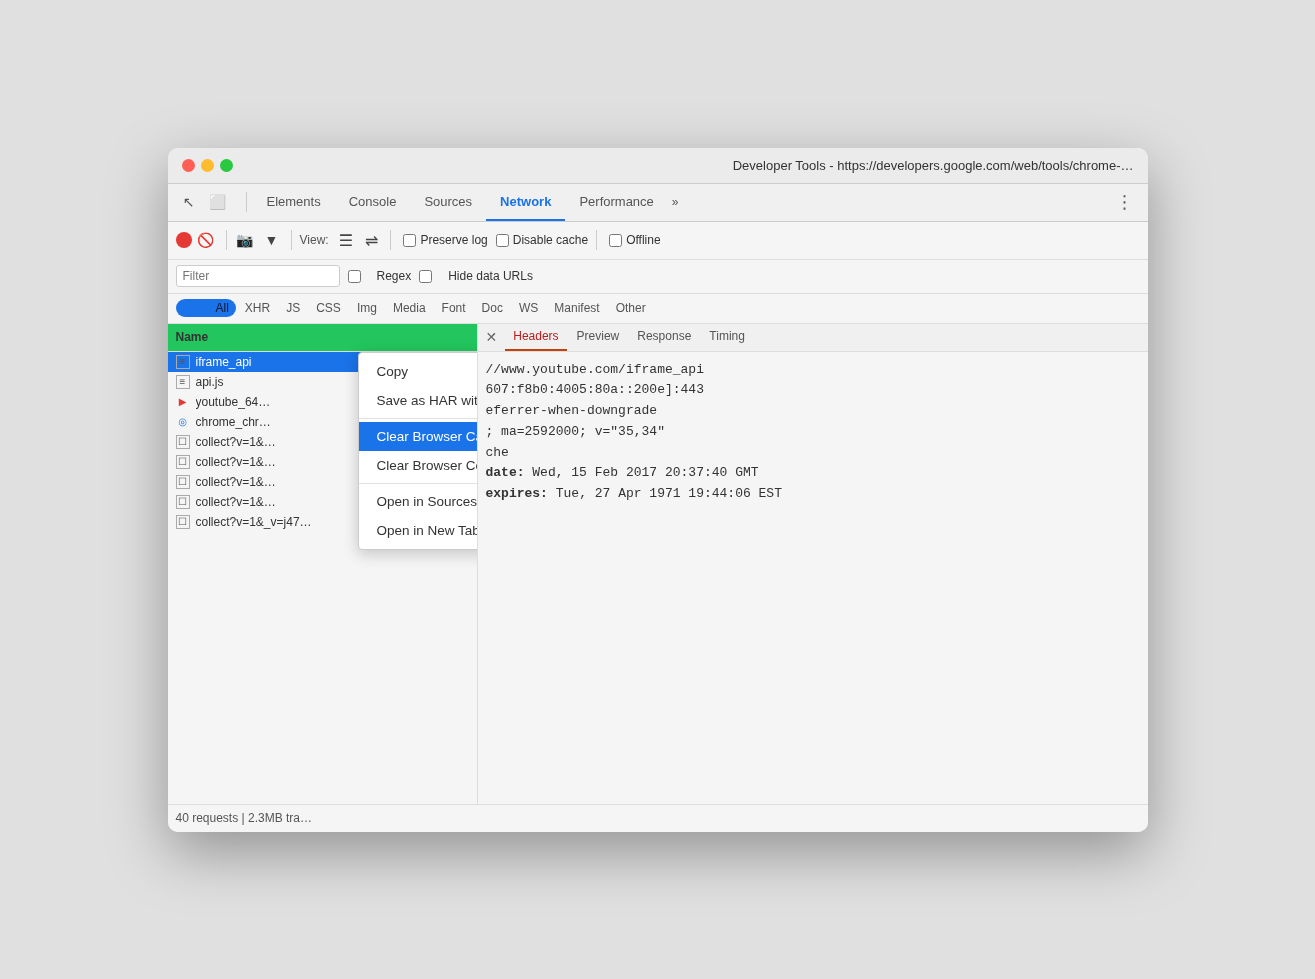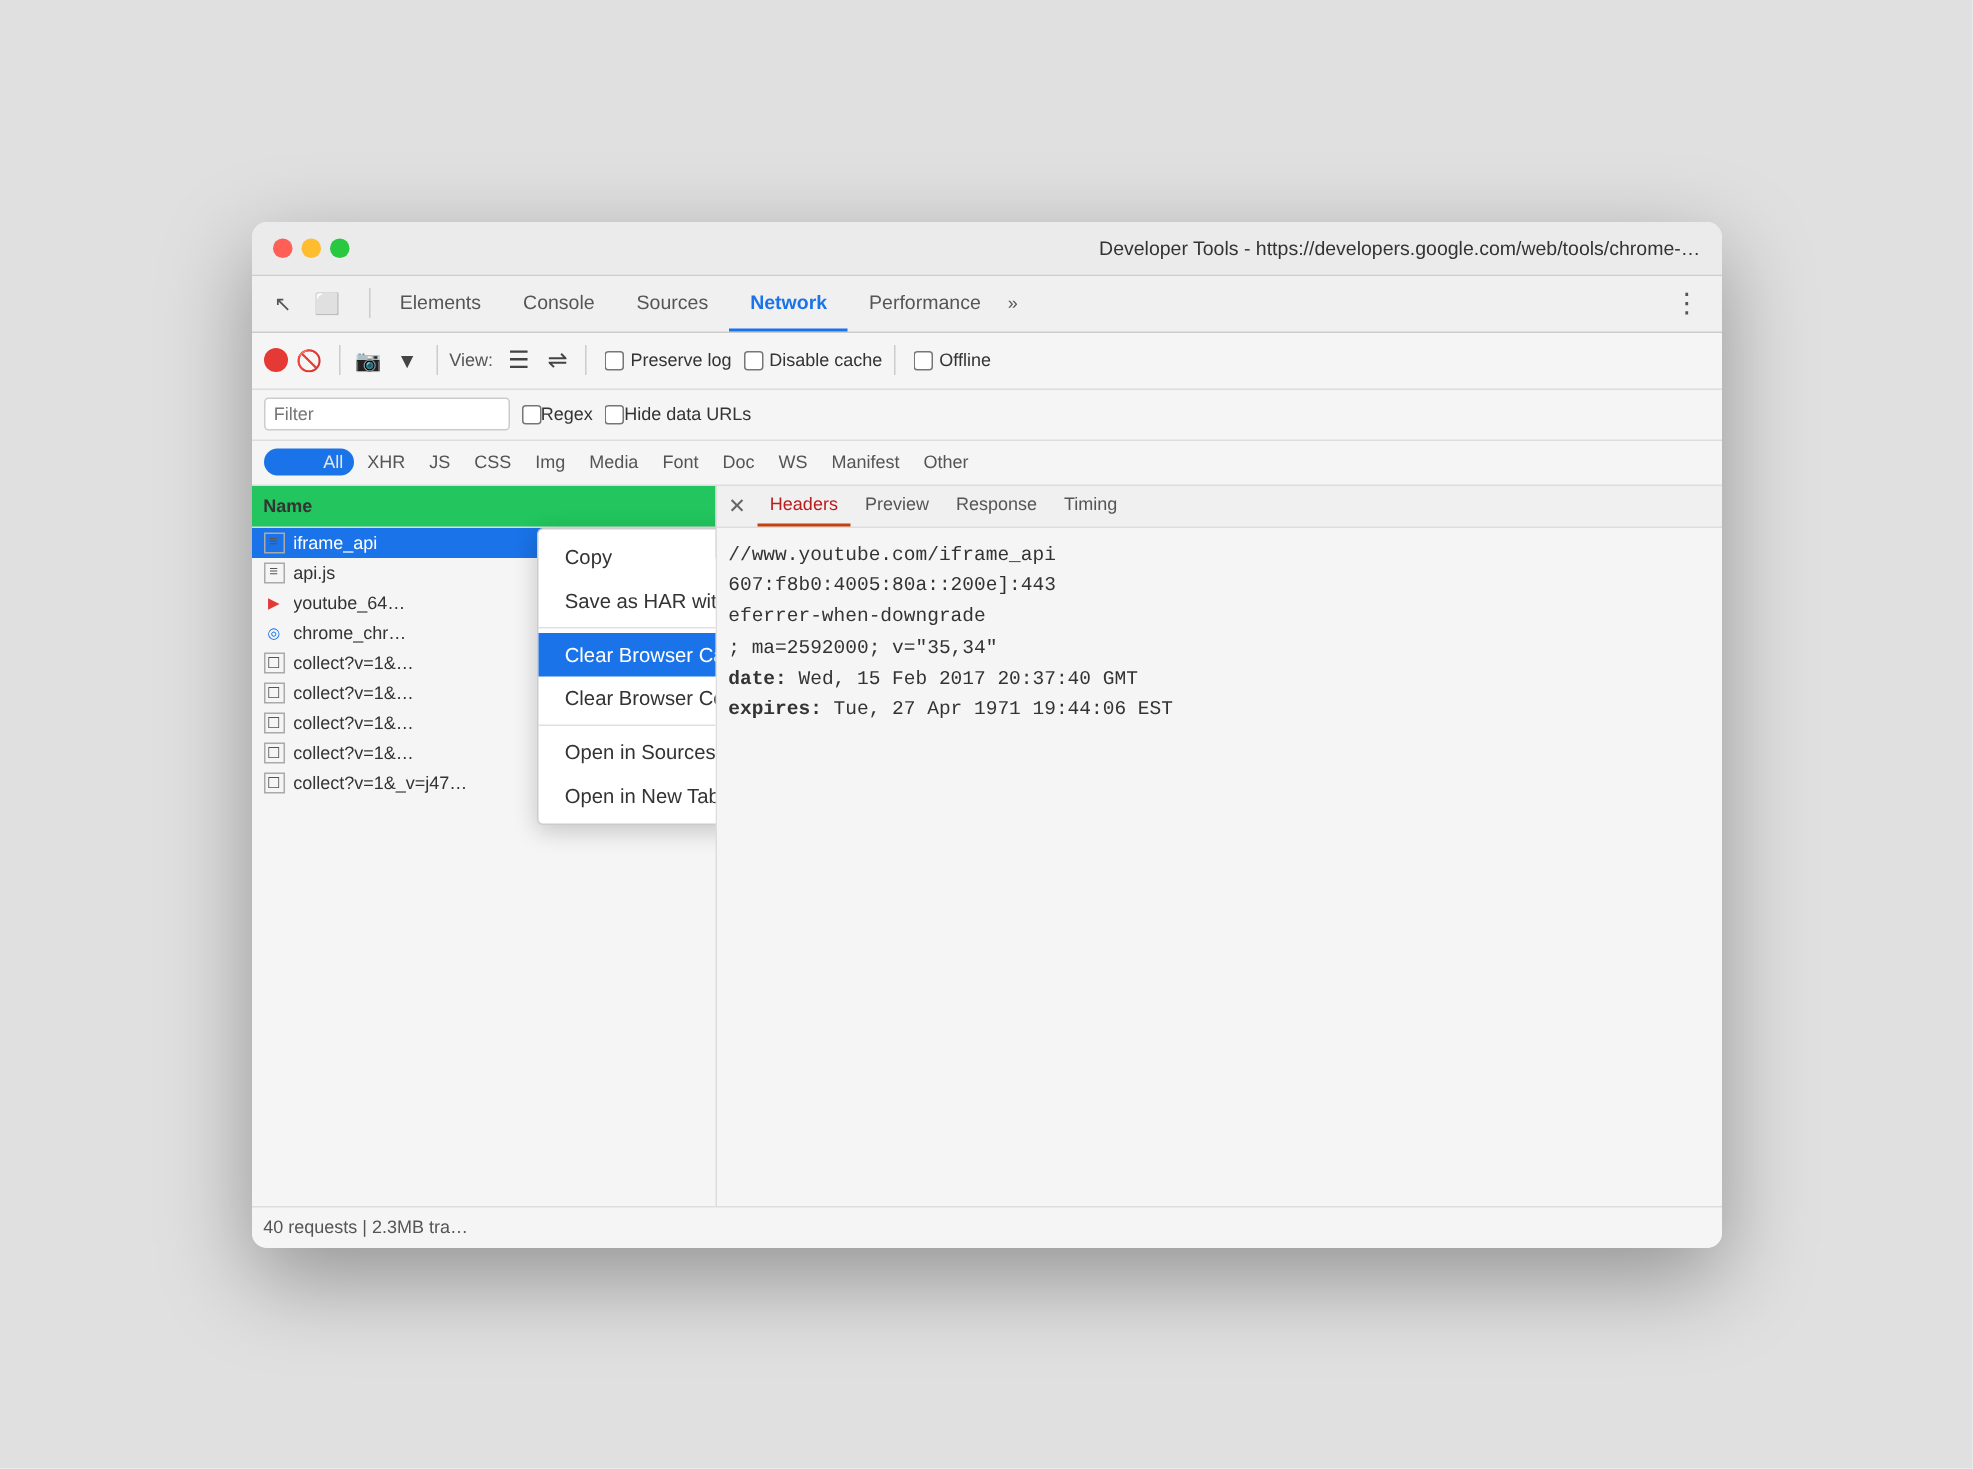--- a/index.html
+++ b/index.html
@@ -126,42 +126,42 @@
       width: 164px;
       height: 22px;
       border: 1px solid #ccc;
       border-radius: 3px;
       padding: 0 6px;
       font-size: 12px;
       color: #333;
       background: white;
     }
     .filter-checkbox-group {
-      display: flex; align-items: center; gap: 0;
+      display: flex; align-items: center; gap: 16px;
       font-size: 12px; color: #333;
     }
     
     .resource-bar {
       background: #f5f5f5;
       border-bottom: 1px solid #ddd;
       display: flex;
       align-items: center;
       padding: 4px 8px;
       gap: 2px;
       height: 30px;
     }
     .resource-btn {
       padding: 2px 7px;
       font-size: 12px; color: #555;
       background: none; border: none; cursor: pointer;
       border-radius: 3px;
     }
     .resource-btn.active {
       background: #1a73e8;
-      color: #e5e5e5;
+      color: #0f172a;
       border-radius: 10px;
       padding-left: 40px;
     }
     
     .main {
       display: flex;
       height: 480px;
       overflow: hidden;
       position: relative;
     }
@@ -467,20 +467,21 @@
         </div>
         <div class="panel-tab">
           <span>Timing</span>
         </div>
       </div>
       <div class="panel-content">
         <div><span>//www.youtube.com/iframe_api</span></div>
         <div><span>607:f8b0:4005:80a::200e]:443</span></div>
         <div><span>eferrer-when-downgrade</span></div>
         <div><span>; ma=2592000; v="35,34"</span></div>
+        <div><span>che</span></div>
         <div><span class="key">date:</span> Wed, 15 Feb 2017 20:37:40 GMT</div>
         <div><span class="key">expires:</span> Tue, 27 Apr 1971 19:44:06 EST</div>
       </div>
     </div>
   </div>
 
   <div class="status-bar">
     <span>40 requests | 2.3MB tra…</span>
   </div>
 </div>

